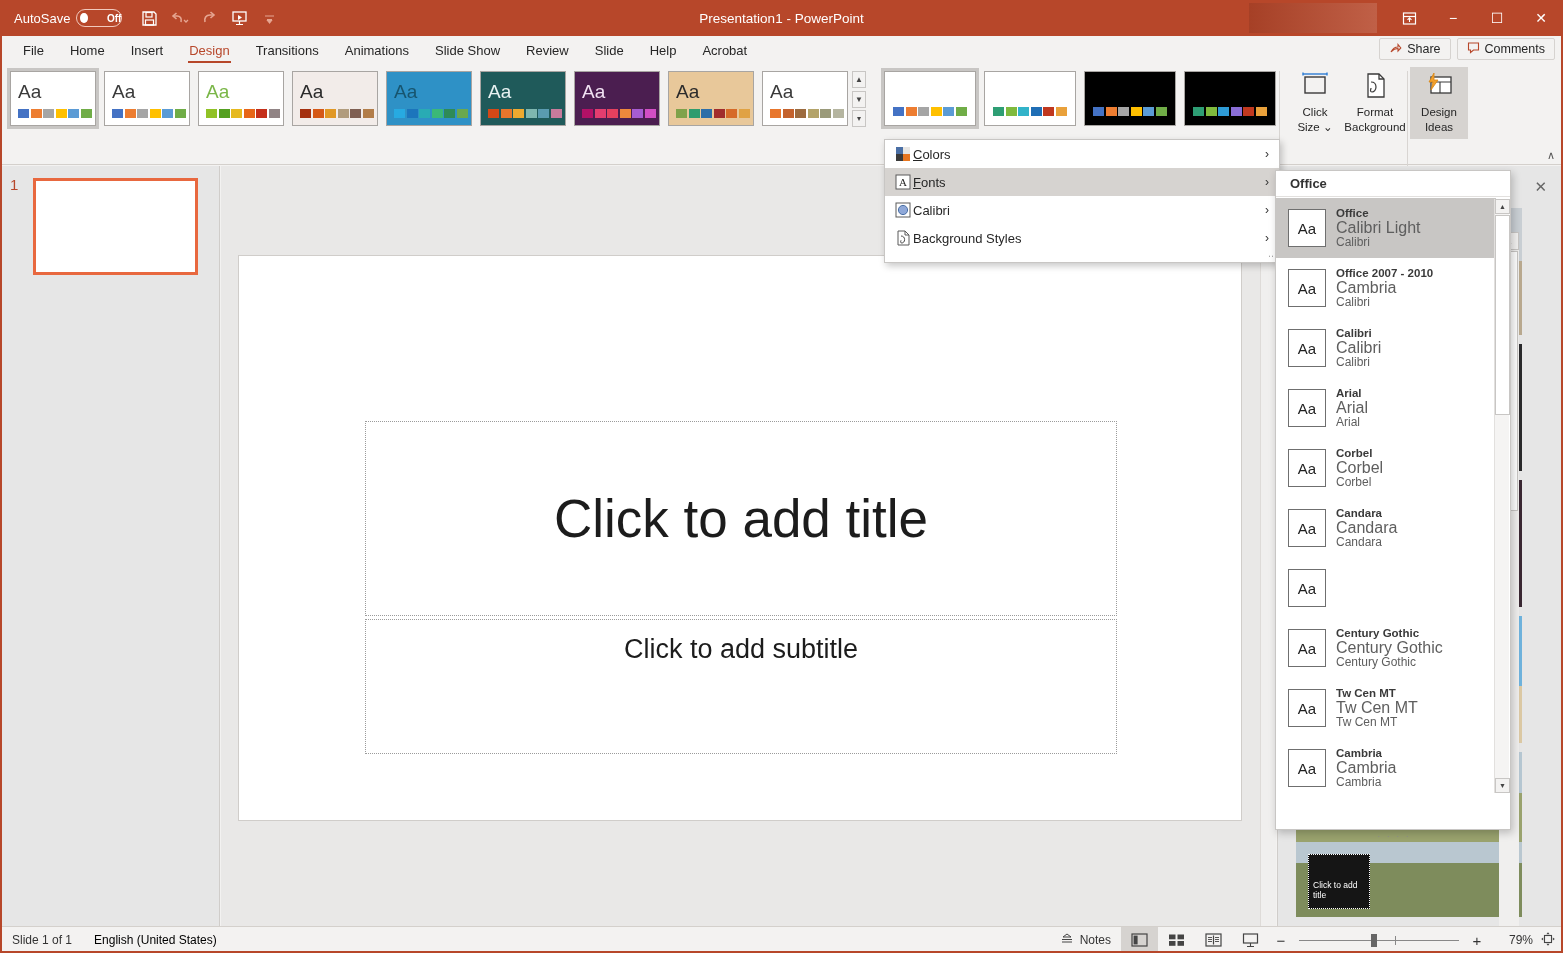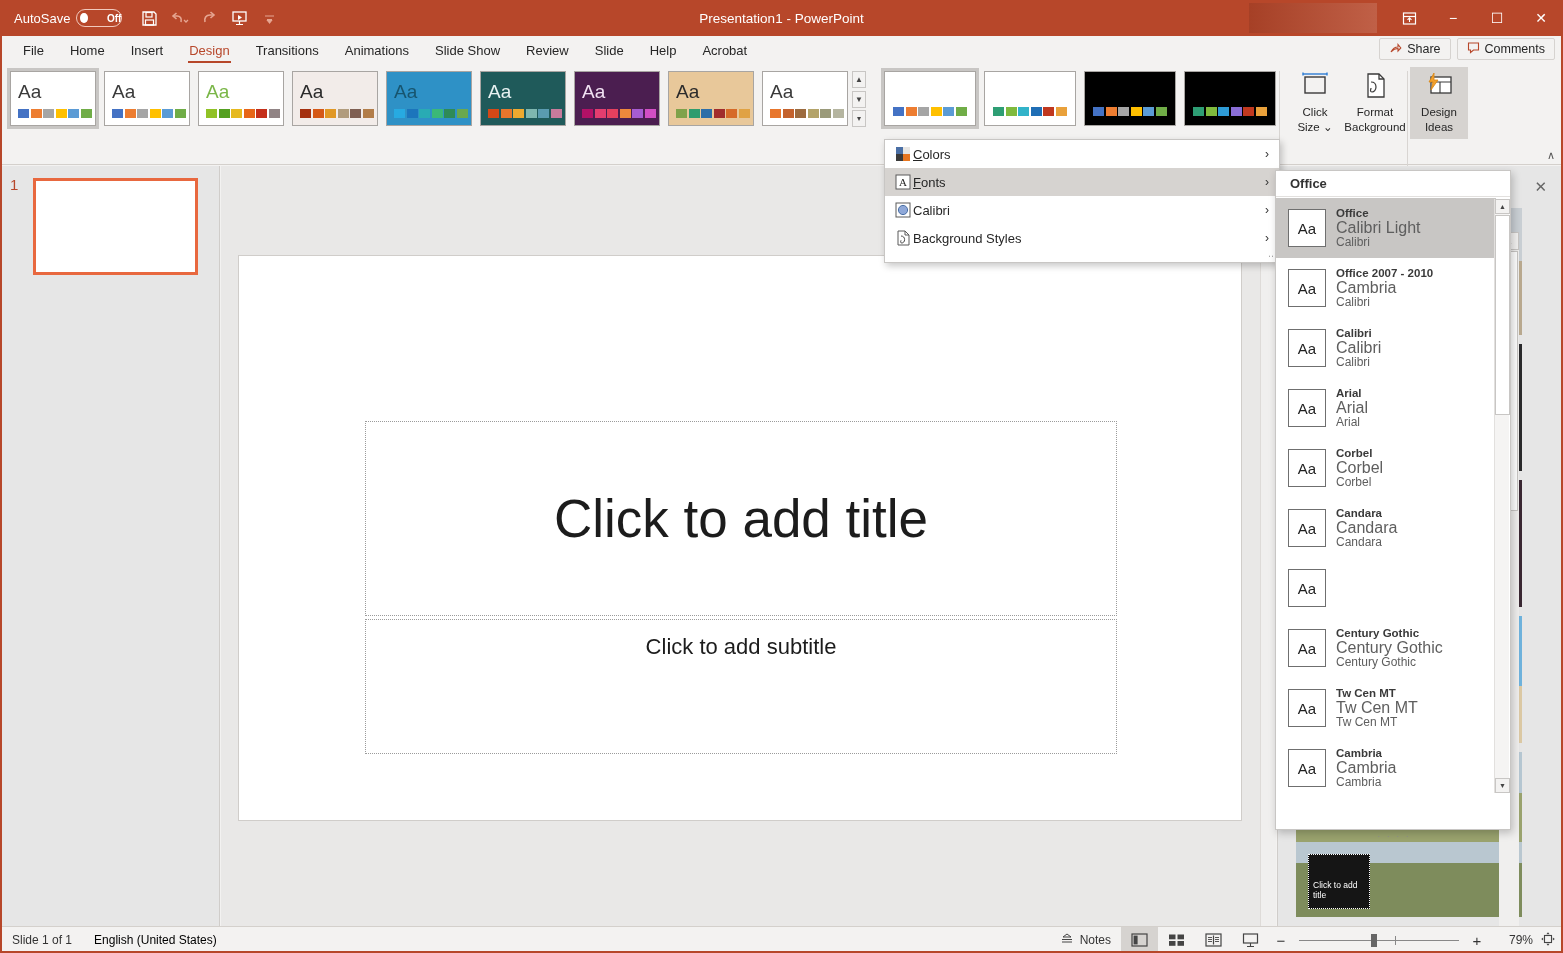--- a/index.html
+++ b/index.html
@@ -147,21 +147,21 @@
   }
   #ph-title{
     position:absolute;left:126px;top:165px;width:752px;height:195px;
     border:1px dotted #9b9b9b;display:flex;align-items:center;justify-content:center;
   }
   #ph-title span{font-size:53px;color:#1c1c1c;font-family:"Liberation Sans",sans-serif;font-weight:300;}
   #ph-sub{
     position:absolute;left:126px;top:363px;width:752px;height:135px;
     border:1px dotted #9b9b9b;display:flex;align-items:flex-start;justify-content:center;padding-top:14px;
   }
-  #ph-sub span{font-size:22px;color:#1c1c1c;}
+  #ph-sub span{font-size:27px;color:#1c1c1c;}
   #editor-vscroll{
     position:absolute;right:0;top:0;width:16px;height:760px;background:#f0efee;border-left:1px solid #dedbd8;
   }
   
   #designer-pane{
     position:absolute;left:1277px;top:166px;width:286px;height:760px;background:#e6e6e6;
     border-left:1px solid #d0cdca;
   }
   #designer-close{position:absolute;right:16px;top:12px;font-size:15px;color:#666;}
   .dthumb{position:absolute;left:18px;width:226px;height:127px;background:#999;overflow:hidden;}

